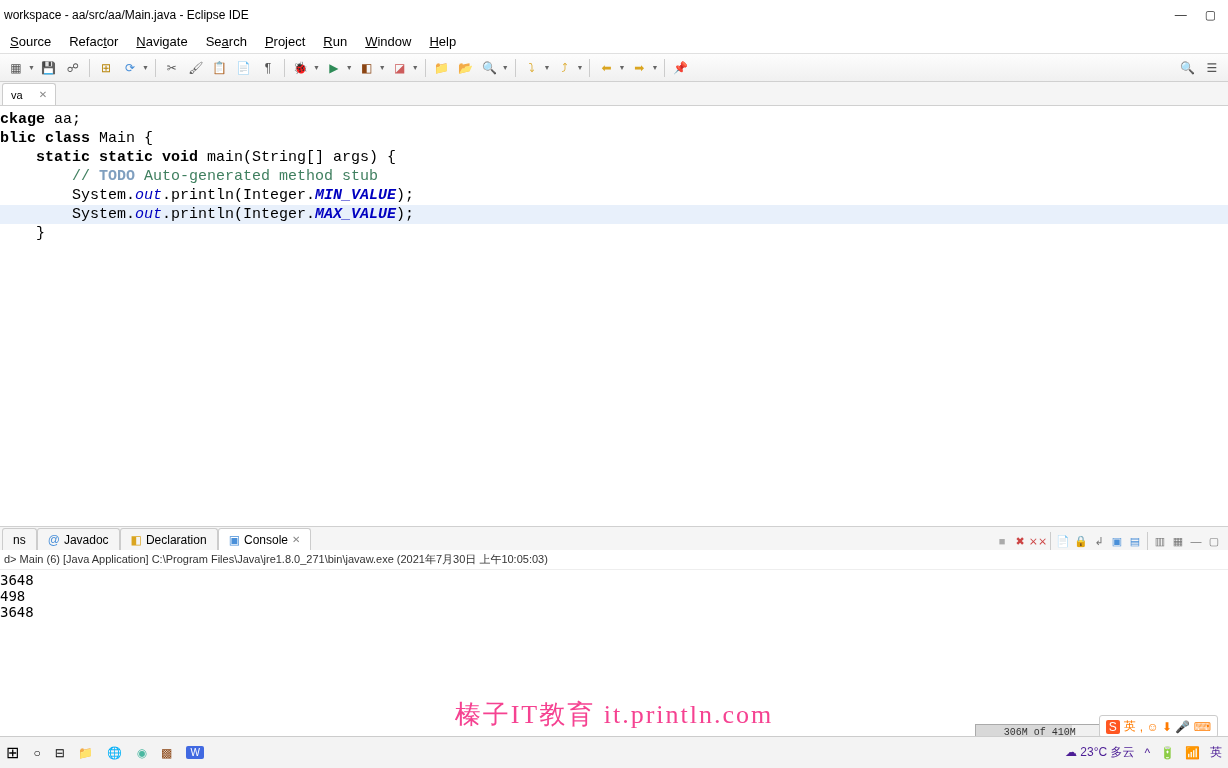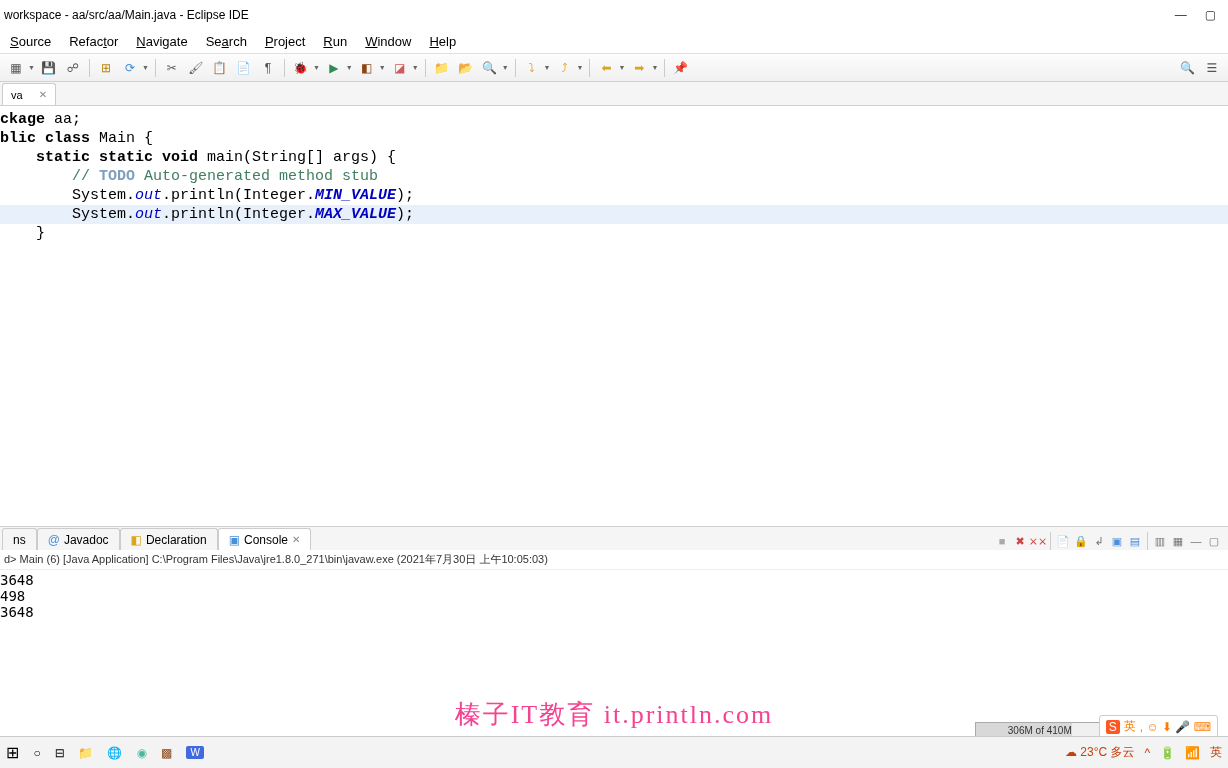--- a/index.html
+++ b/index.html
@@ -26,27 +26,27 @@
 .field { color: #0000c0; font-style: italic; text-align: right; }
 .const { color: #0000c0; font-style: italic; font-weight: bold; }
 .method-it { font-style: italic; }
 .bottom-tabs { height: 24px; background: #f5f5f5; border-top: 1px solid #d0d0d0; display: flex; align-items: flex-end; padding-left: 2px; position: relative; }
 .btab { height: 22px; padding: 2px 10px; border: 1px solid #ccc; border-bottom: none; border-radius: 3px 3px 0 0; display: flex; align-items: center; gap: 4px; font-size: 12px; background: #f5f5f5; }
 .btab.active { background: #fff; }
 .btab-icons { margin-left: auto; display: flex; gap: 2px; padding-right: 6px; align-items: center; }
 .btab-icon { width: 16px; height: 16px; display: inline-flex; align-items: center; justify-content: center; color: #777; cursor: pointer; font-size: 11px; }
 .console-header { padding: 2px 4px; font-size: 11px; color: #333; border-bottom: 1px solid #eee; background: #fff; }
 .console-output { font-family: Consolas, monospace; font-size: 14px; padding: 2px 0; background: #fff; height: 110px; white-space: pre; }
-.status-bar { position: absolute; bottom: 28px; right: 100px; height: 20px; display: flex; align-items: center; gap: 8px; }
+.status-bar { position: absolute; bottom: 28px; right: 100px; height: 20px; display: flex; align-items: flex-end; gap: 8px; font-family: Liberation Mono, monospace; }
 .heap-bar { width: 130px; height: 16px; border: 1px solid #aaa; position: relative; background: #f0f0f0; font-size: 10px; display: flex; align-items: center; justify-content: center; }
 .heap-fill { position: absolute; left: 0; top: 0; bottom: 0; width: 75%; background: #d8d8d8; }
 .heap-text { position: relative; z-index: 1; color: #333; }
 .trash-icon { color: #888; cursor: pointer; }
 .taskbar { position: absolute; bottom: 0; left: 0; right: 0; height: 32px; background: #f3f3f3; border-top: 1px solid #ccc; display: flex; align-items: center; padding: 0 6px; gap: 14px; }
-.taskbar-right { margin-left: auto; display: flex; align-items: center; gap: 10px; font-size: 12px; color: #c2410c; }
+.taskbar-right { margin-left: auto; display: flex; align-items: center; gap: 10px; font-size: 12px; color: #4c1d95; }
 .watermark { position: absolute; bottom: 36px; left: 50%; transform: translateX(-50%); font-size: 26px; color: #f54291; font-family: "SimSun", serif; letter-spacing: 2px; pointer-events: none; }
 .ime-box { position: absolute; bottom: 30px; right: 10px; background: #fff; border: 1px solid #ccc; border-radius: 3px; padding: 2px 6px; font-size: 12px; color: #ff7b00; display: flex; align-items: center; gap: 4px; }
 .dd-arrow { font-size: 7px; color: #666; margin-left: -2px; }
 </style>
 </head>
 <body>
 
 <div class="title-bar">
   <span class="title-text">workspace - aa/src/aa/Main.java - Eclipse IDE</span>
   <div class="win-controls">

